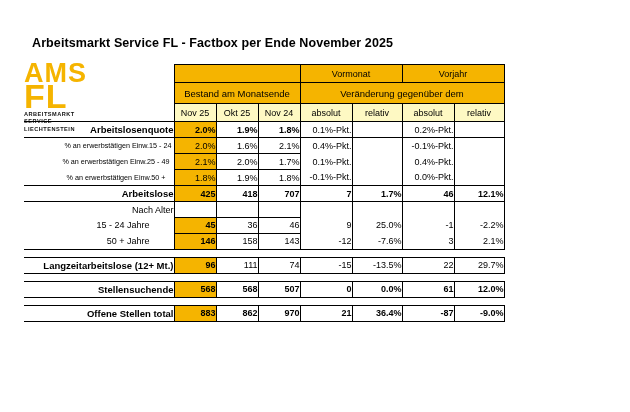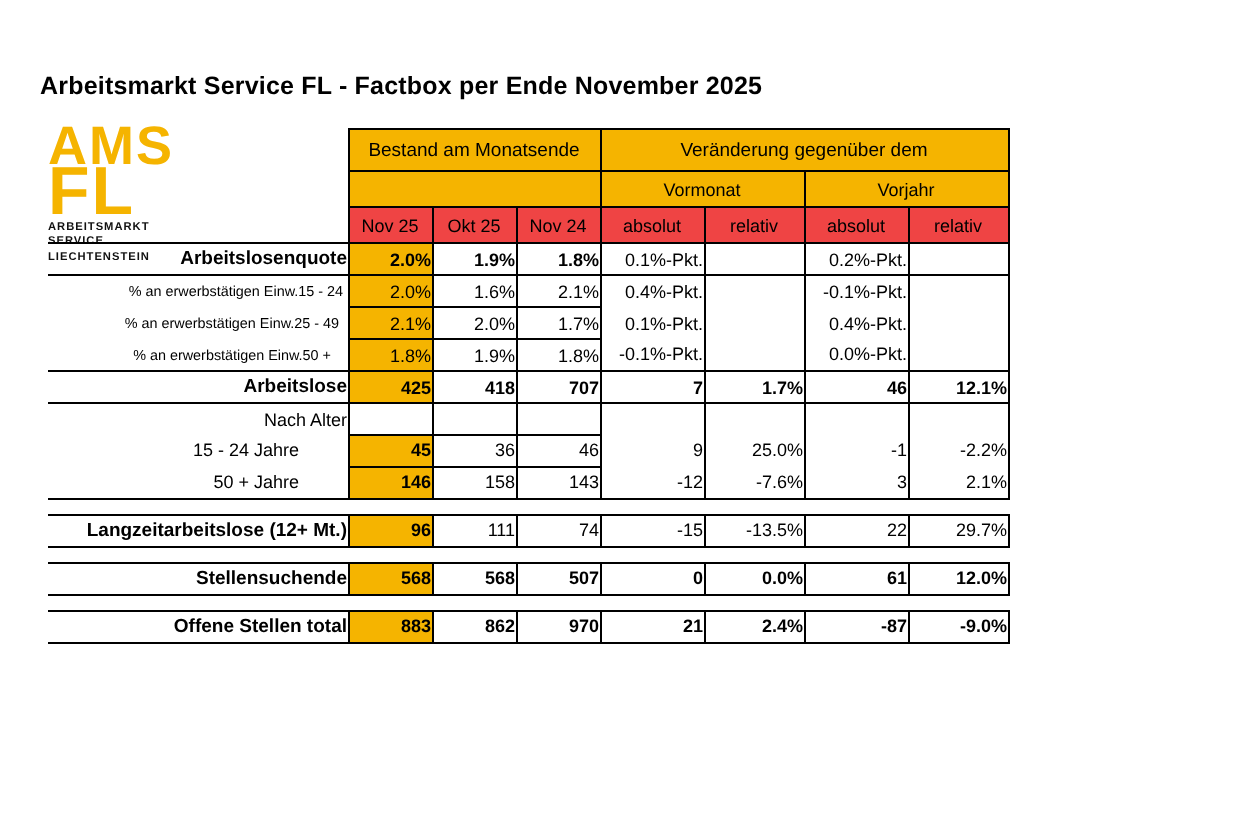--- a/index.html
+++ b/index.html
@@ -5,21 +5,21 @@
   html,body{margin:0;padding:0;}
   body{
     width:630px;height:412px;background:#ffffff;
     font-family:"Liberation Sans", sans-serif;
     color:#000;
     overflow:hidden;
   }
   .page{position:relative;width:630px;height:412px;}
 
   .title{
-    position:absolute;left:20px;top:36px;
+    position:absolute;left:32px;top:36px;
     font-size:12.5px;font-weight:bold;letter-spacing:0.1px;
   }
 
   
   .logo{position:absolute;left:24px;top:62px;width:100px;}
   .logo .ams{
     color:#F5B400;font-weight:bold;font-size:27px;line-height:23px;
     letter-spacing:1px;
   }
   .logo .fl{
@@ -42,21 +42,21 @@
   }
   .hdr-band{
     background:#F5B400;color:#000;font-weight:bold;text-align:center;
     border:1px solid #000;font-size:9.5px;height:20px;
   }
   .hdr-sub{
     background:#F5B400;color:#000;font-weight:bold;text-align:center;
     border:1px solid #000;font-size:9px;height:17px;
   }
   .hdr-col{
-    background:#ef4444;color:#000;font-weight:bold;text-align:center;
+    background:#fef9c3;color:#000;font-weight:bold;text-align:center;
     border:1px solid #000;font-size:9px;height:17px;
   }
   .nb{border:none;}
 
   td.lbl{
     text-align:right;padding-left:2px;white-space:nowrap;
     height:15px;
   }
   td.lbl.bold{font-weight:bold;font-size:9.5px;}
   td.lbl.small{font-size:7.2px;}
@@ -98,29 +98,29 @@
       <col style="width:42px">
       <col style="width:52px">
       <col style="width:50px">
       <col style="width:52px">
       <col style="width:50px">
     </colgroup>
 
     <tbody>
         <tr>
       <td class="nb"></td>
-      <td class="hdr-band" colspan="3">Bestand am Monatsende</td>
-      <td class="hdr-band" colspan="4">Veränderung gegenüber dem</td>
-    </tr>
-
-    <tr>
-      <td class="nb"></td>
       <td class="hdr-sub" colspan="3"></td>
       <td class="hdr-sub" colspan="2">Vormonat</td>
       <td class="hdr-sub" colspan="2">Vorjahr</td>
+    </tr>
+
+    <tr>
+      <td class="nb"></td>
+      <td class="hdr-band" colspan="3">Bestand am Monatsende</td>
+      <td class="hdr-band" colspan="4">Veränderung gegenüber dem</td>
     </tr>
 
     <tr>
       <td class="nb"></td>
       <td class="hdr-col">Nov 25</td>
       <td class="hdr-col">Okt 25</td>
       <td class="hdr-col">Nov 24</td>
       <td class="hdr-col">absolut</td>
       <td class="hdr-col">relativ</td>
       <td class="hdr-col">absolut</td>
@@ -279,20 +279,20 @@
       <td class="bl"></td>
       <td class="bl br"></td>
     </tr>
 
     <tr class="rowline">
       <td class="lbl bold bt">Offene Stellen total</td>
       <td class="num b hl cellbox">883</td>
       <td class="num b cellbox">862</td>
       <td class="num b cellbox">970</td>
       <td class="num b bt bl">21</td>
-      <td class="num b bt bl">2.4%</td>
+      <td class="num b bt bl">36.4%</td>
       <td class="num b bt bl">-87</td>
       <td class="num b bt bl br">-9.0%</td>
     </tr>
 
   </tbody>
     </table>
 </div>
 
 </body></html>

